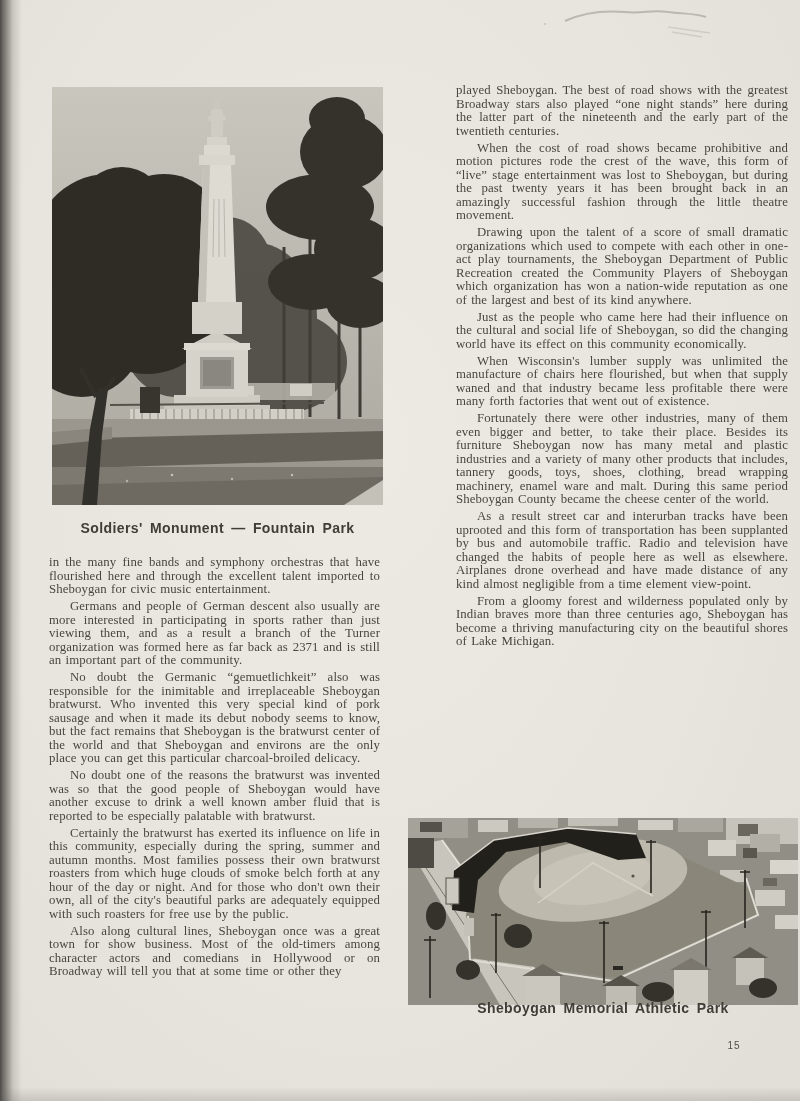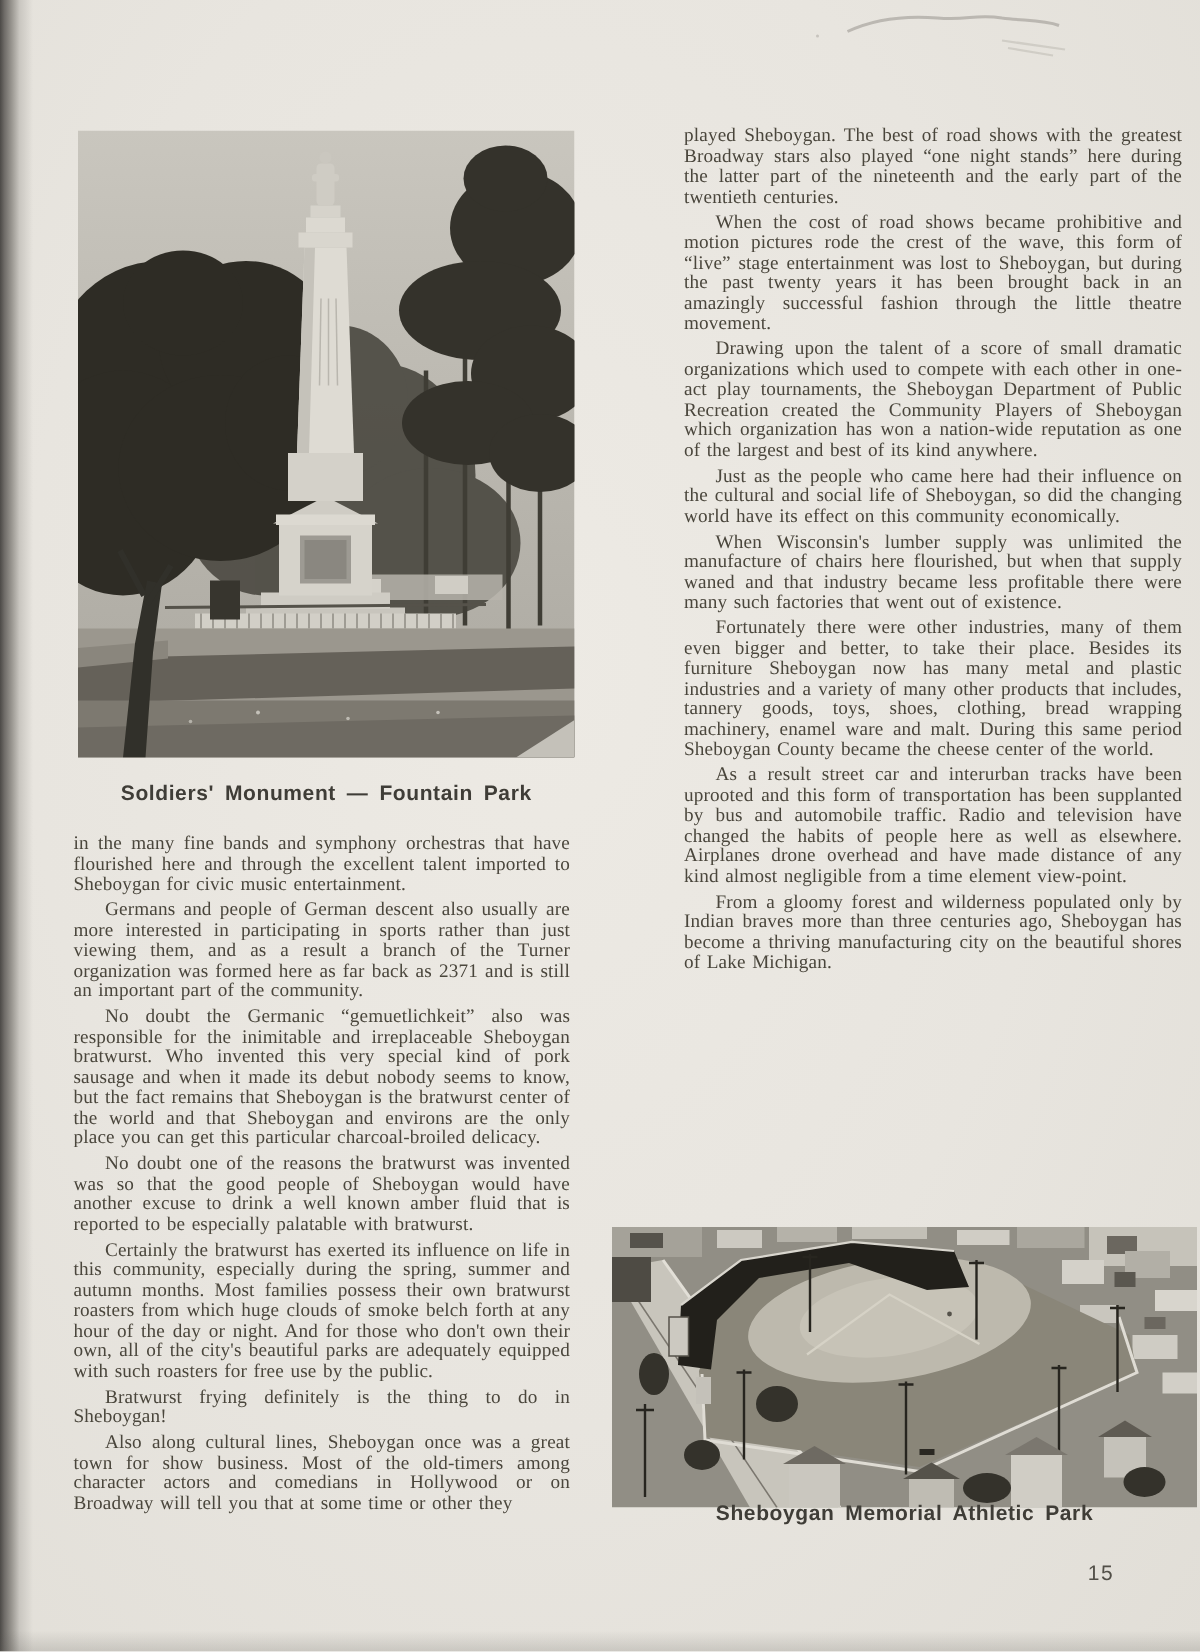--- a/index.html
+++ b/index.html
@@ -31,21 +31,21 @@
     position:absolute;text-align:justify;color:#4a463c;
     font-size:12.8px;line-height:13.5px;word-spacing:1px;letter-spacing:.1px;
   }
   .col p{margin:0;text-indent:21px;}
   .col p + p{margin-top:3.5px;}
   .col p.noind{text-indent:0;}
   .col-left{left:49px;top:556px;width:331px;}
   .col-right{left:420px;top:84px;width:332px;margin-left:36px;}
   .page-number{
     position:absolute;left:712px;top:1040px;width:44px;text-align:center;
-    font-family:"Liberation Sans", sans-serif;font-size:14px;color:#524f48;letter-spacing:1px;
+    font-family:"Liberation Sans", sans-serif;font-size:10px;color:#524f48;letter-spacing:1px;
   }
   .smudge{position:absolute;left:0;top:0;pointer-events:none;}
 </style>
 </head>
 <body>
 
 <div class="gutter"></div>
 <div class="bottom-shade"></div>
 
 <svg class="smudge" width="800" height="60">
@@ -148,30 +148,29 @@
   </svg>
 </figure>
 <div class="caption cap-monument">Soldiers' Monument — Fountain Park</div>
 
 <div class="col col-left">
   <p class="noind">in the many fine bands and symphony orchestras that have flourished here and through the excellent talent imported to Sheboygan for civic music entertainment.</p>
   <p>Germans and people of German descent also usually are more interested in participating in sports rather than just viewing them, and as a result a branch of the Turner organization was formed here as far back as 2371 and is still an important part of the community.</p>
   <p>No doubt the Germanic “gemuetlichkeit” also was responsible for the inimitable and irreplaceable Sheboygan bratwurst. Who invented this very special kind of pork sausage and when it made its debut nobody seems to know, but the fact remains that Sheboygan is the bratwurst center of the world and that Sheboygan and environs are the only place you can get this particular charcoal-broiled delicacy.</p>
   <p>No doubt one of the reasons the bratwurst was invented was so that the good people of Sheboygan would have another excuse to drink a well known amber fluid that is reported to be especially palatable with bratwurst.</p>
   <p>Certainly the bratwurst has exerted its influence on life in this community, especially during the spring, summer and autumn months. Most families possess their own bratwurst roasters from which huge clouds of smoke belch forth at any hour of the day or night. And for those who don't own their own, all of the city's beautiful parks are adequately equipped with such roasters for free use by the public.</p>
-  <p>Bratwurst frying definitely is the thing to do in Sheboygan!</p>
   <p>Also along cultural lines, Sheboygan once was a great town for show business. Most of the old-timers among character actors and comedians in Hollywood or on Broadway will tell you that at some time or other they</p>
 </div>
 
 <div class="col col-right">
   <p class="noind">played Sheboygan. The best of road shows with the greatest Broadway stars also played “one night stands” here during the latter part of the nineteenth and the early part of the twentieth centuries.</p>
   <p>When the cost of road shows became prohibitive and motion pictures rode the crest of the wave, this form of “live” stage entertainment was lost to Sheboygan, but during the past twenty years it has been brought back in an amazingly successful fashion through the little theatre movement.</p>
   <p>Drawing upon the talent of a score of small dramatic organizations which used to compete with each other in one-act play tournaments, the Sheboygan Department of Public Recreation created the Community Players of Sheboygan which organization has won a nation-wide reputation as one of the largest and best of its kind anywhere.</p>
   <p>Just as the people who came here had their influence on the cultural and social life of Sheboygan, so did the changing world have its effect on this community economically.</p>
-  <p>When Wisconsin's lumber supply was unlimited the manufacture of chairs here flourished, but when that supply waned and that industry became less profitable there were many such factories that went out of existence.</p>
+  <p>When Wisconsin's lumber supply was unlimited the manufacture of chairs here flourished, but when that supply waned and that industry became less profitable there were many forth factories that went out of existence.</p>
   <p>Fortunately there were other industries, many of them even bigger and better, to take their place. Besides its furniture Sheboygan now has many metal and plastic industries and a variety of many other products that includes, tannery goods, toys, shoes, clothing, bread wrapping machinery, enamel ware and malt. During this same period Sheboygan County became the cheese center of the world.</p>
   <p>As a result street car and interurban tracks have been uprooted and this form of transportation has been supplanted by bus and automobile traffic. Radio and television have changed the habits of people here as well as elsewhere. Airplanes drone overhead and have made distance of any kind almost negligible from a time element view-point.</p>
   <p>From a gloomy forest and wilderness populated only by Indian braves more than three centuries ago, Sheboygan has become a thriving manufacturing city on the beautiful shores of Lake Michigan.</p>
 </div>
 
 <figure class="photo photo-park">
   <svg viewBox="0 0 390 187" width="390" height="187" preserveAspectRatio="none">
     <rect width="390" height="187" fill="#918e85"></rect>
 
     <g>

